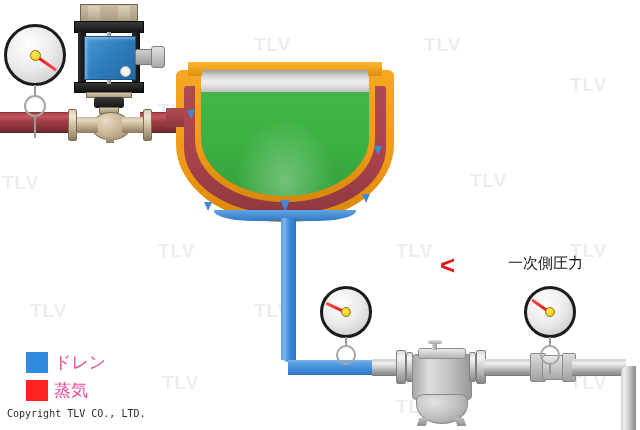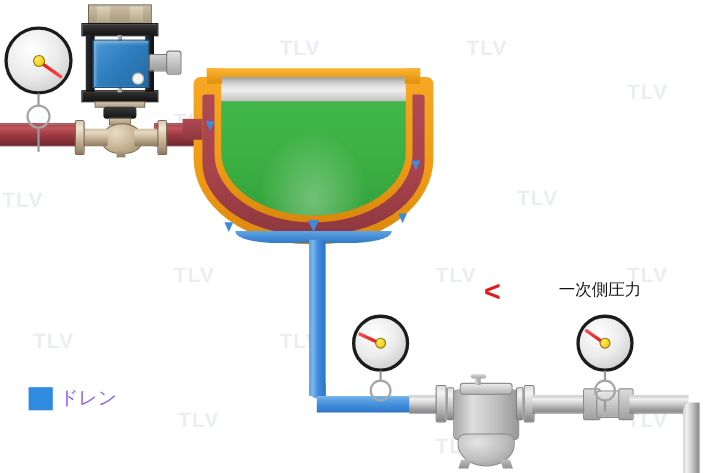--- a/index.html
+++ b/index.html
@@ -130,21 +130,21 @@
     align-items: center;
     height: 26px;
     margin-bottom: 2px;
   }
   .legend-swatch {
     width: 22px; height: 21px;
     margin-right: 6px;
   }
   .legend-label {
     font-size: 17px;
-    color: #8b5cf6;
+    color: #ec4899;
     font-family: "DejaVu Sans", sans-serif;
     line-height: 1;
     text-align: right;
   }
   #copyright {
     position: absolute;
     left: 7px; top: 408px;
     font-size: 10px;
     color: #2b2b2b;
     font-family: "DejaVu Sans Mono", monospace;
@@ -393,16 +393,21 @@
     <div class="gauge-stem" style="left:25px; top:51px; width:2px; height:10px;"></div>
     <div class="gauge-ring" style="left:16px; top:59px; width:20px; height:20px;"></div>
     <div class="gauge-stem" style="left:25px; top:78px; width:2px; height:10px;"></div>
   </div>
 
   <div id="legend">
     <div class="legend-row">
       <div class="legend-swatch" style="background:#2f8ae0;"></div>
       <div class="legend-label">ドレン</div>
     </div>
-  </div>
-
+    <div class="legend-row">
+      <div class="legend-swatch" style="background:#ff2222;"></div>
+      <div class="legend-label">蒸気</div>
+    </div>
+  </div>
+
+  <div id="copyright">Copyright TLV CO., LTD.</div>
 
 </div>
 
 </body></html>

